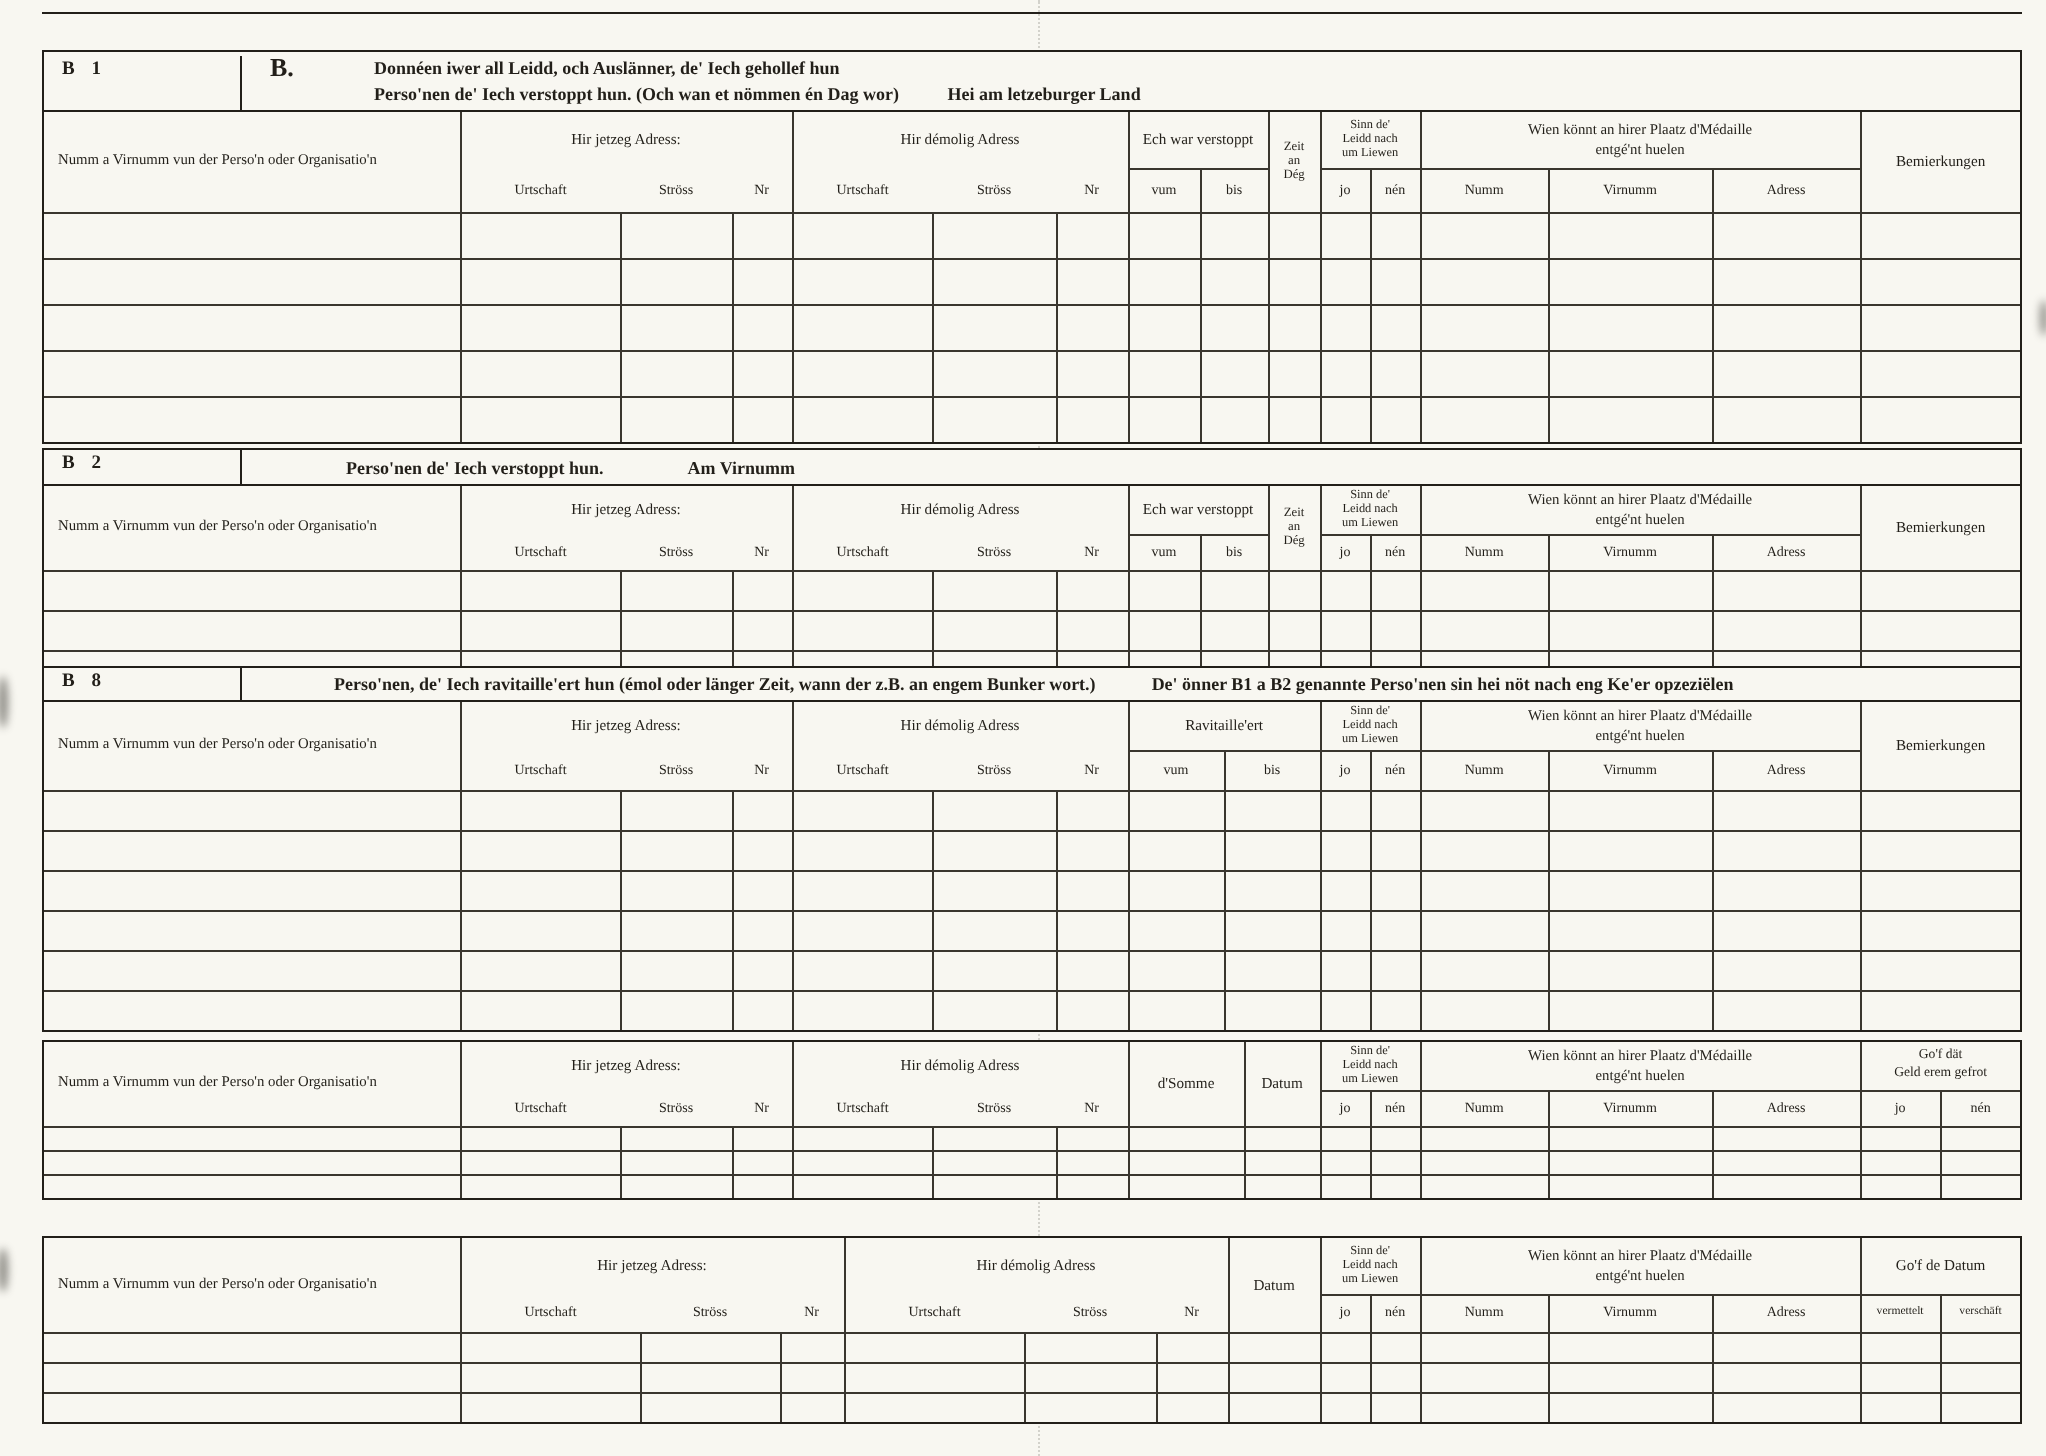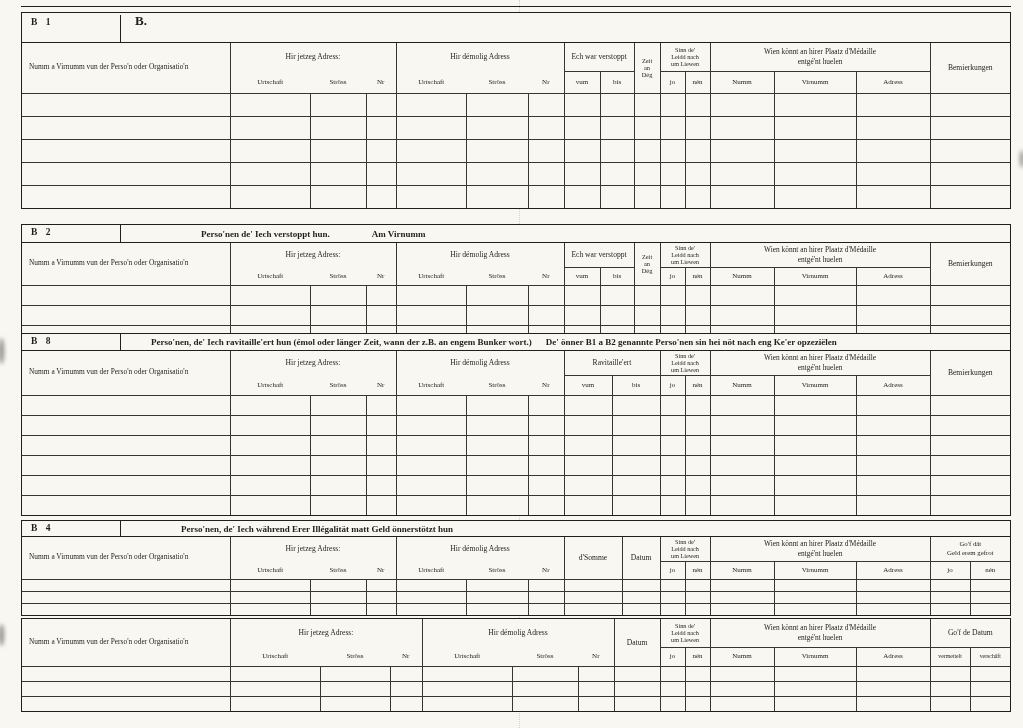--- a/index.html
+++ b/index.html
@@ -79,24 +79,31 @@
 </style>
 </head>
 <body>
 
 <div class="fold-line"></div>
 <div class="smudge" style="left:-1px;top:338px;width:5px;height:26px;"></div>
 <div class="smudge" style="left:-1px;top:624px;width:5px;height:22px;"></div>
 <div class="smudge" style="right:-1px;top:150px;width:4px;height:18px;"></div>
 <div class="top-rule"></div>
 
-<div class="section" style="top:12px">
+<div class="section" style="top:25px">
   <div class="titlebar tall" style="height:30px">
     <div class="secid">B 1</div>
     <div class="partletter">B.</div>
+    <div class="titlelines">
+      <div>Donnéen iwer all Leidd, och Auslänner, de' Iech gehollef hun</div>
+      <div>
+        <span>Perso'nen de' Iech verstoppt hun. (Och wan et nömmen én Dag wor)</span>
+        <span class="title-right">Hei am letzeburger Land</span>
+      </div>
+    </div>
   </div>
   <table class="grid">
     <colgroup>
       <col style="width:208px">
         <col style="width:80px">
         <col style="width:56px">
         <col style="width:30px">
       <col style="width:70px">
         <col style="width:62px">
         <col style="width:36px">
@@ -237,21 +244,21 @@
           <td></td>
           <td></td>
         </tr>
       </tbody>
   </table>
 </div>
 
 <div class="section" style="top:224px">
   <div class="titlebar" style="height:18px">
     <div class="secid">B 2</div>
-    <div class="title-solo" style="margin-left:80px">Perso'nen de' Iech verstoppt hun.</div>
+    <div class="title-solo" style="margin-left:52px">Perso'nen de' Iech verstoppt hun.</div>
     <div class="title-solo" style="margin-left:42px">Am Virnumm</div>
   </div>
   <table class="grid">
     <colgroup>
       <col style="width:208px">
         <col style="width:80px">
         <col style="width:56px">
         <col style="width:30px">
       <col style="width:70px">
         <col style="width:62px">
@@ -357,22 +364,22 @@
           <td></td>
           <td></td>
         </tr>
       </tbody>
   </table>
 </div>
 
 <div class="section" style="top:333px">
   <div class="titlebar" style="height:17px">
     <div class="secid">B 8</div>
-    <div class="title-solo" style="margin-left:30px">Perso'nen, de' Iech ravitaille'ert hun (émol oder länger Zeit, wann der z.B. an engem Bunker wort.)</div>
-    <div class="title-solo" style="margin-left:14px">De' önner B1 a B2 genannte Perso'nen sin hei nöt nach eng Ke'er opzeziëlen</div>
+    <div class="title-solo" style="margin-left:46px">Perso'nen, de' Iech ravitaille'ert hun (émol oder länger Zeit, wann der z.B. an engem Bunker wort.)</div>
+    <div class="title-solo" style="margin-left:28px">De' önner B1 a B2 genannte Perso'nen sin hei nöt nach eng Ke'er opzeziëlen</div>
   </div>
   <table class="grid">
     <colgroup>
       <col style="width:208px">
         <col style="width:80px">
         <col style="width:56px">
         <col style="width:30px">
       <col style="width:70px">
         <col style="width:62px">
         <col style="width:36px">
@@ -517,24 +524,20 @@
           <td></td>
           <td></td>
           <td></td>
           <td></td>
         </tr>
       </tbody>
   </table>
 </div>
 
 <div class="section" style="top:520px">
-  <div class="titlebar" style="height:16px">
-    <div class="secid">B 4</div>
-    <div class="title-solo" style="margin-left:60px">Perso'nen, de' Iech während Erer Illégalität matt Geld önnerstötzt hun</div>
-  </div>
   <table class="grid">
     <colgroup>
       <col style="width:208px">
         <col style="width:80px">
         <col style="width:56px">
         <col style="width:30px">
       <col style="width:70px">
         <col style="width:62px">
         <col style="width:36px">
       <col style="width:58px">

